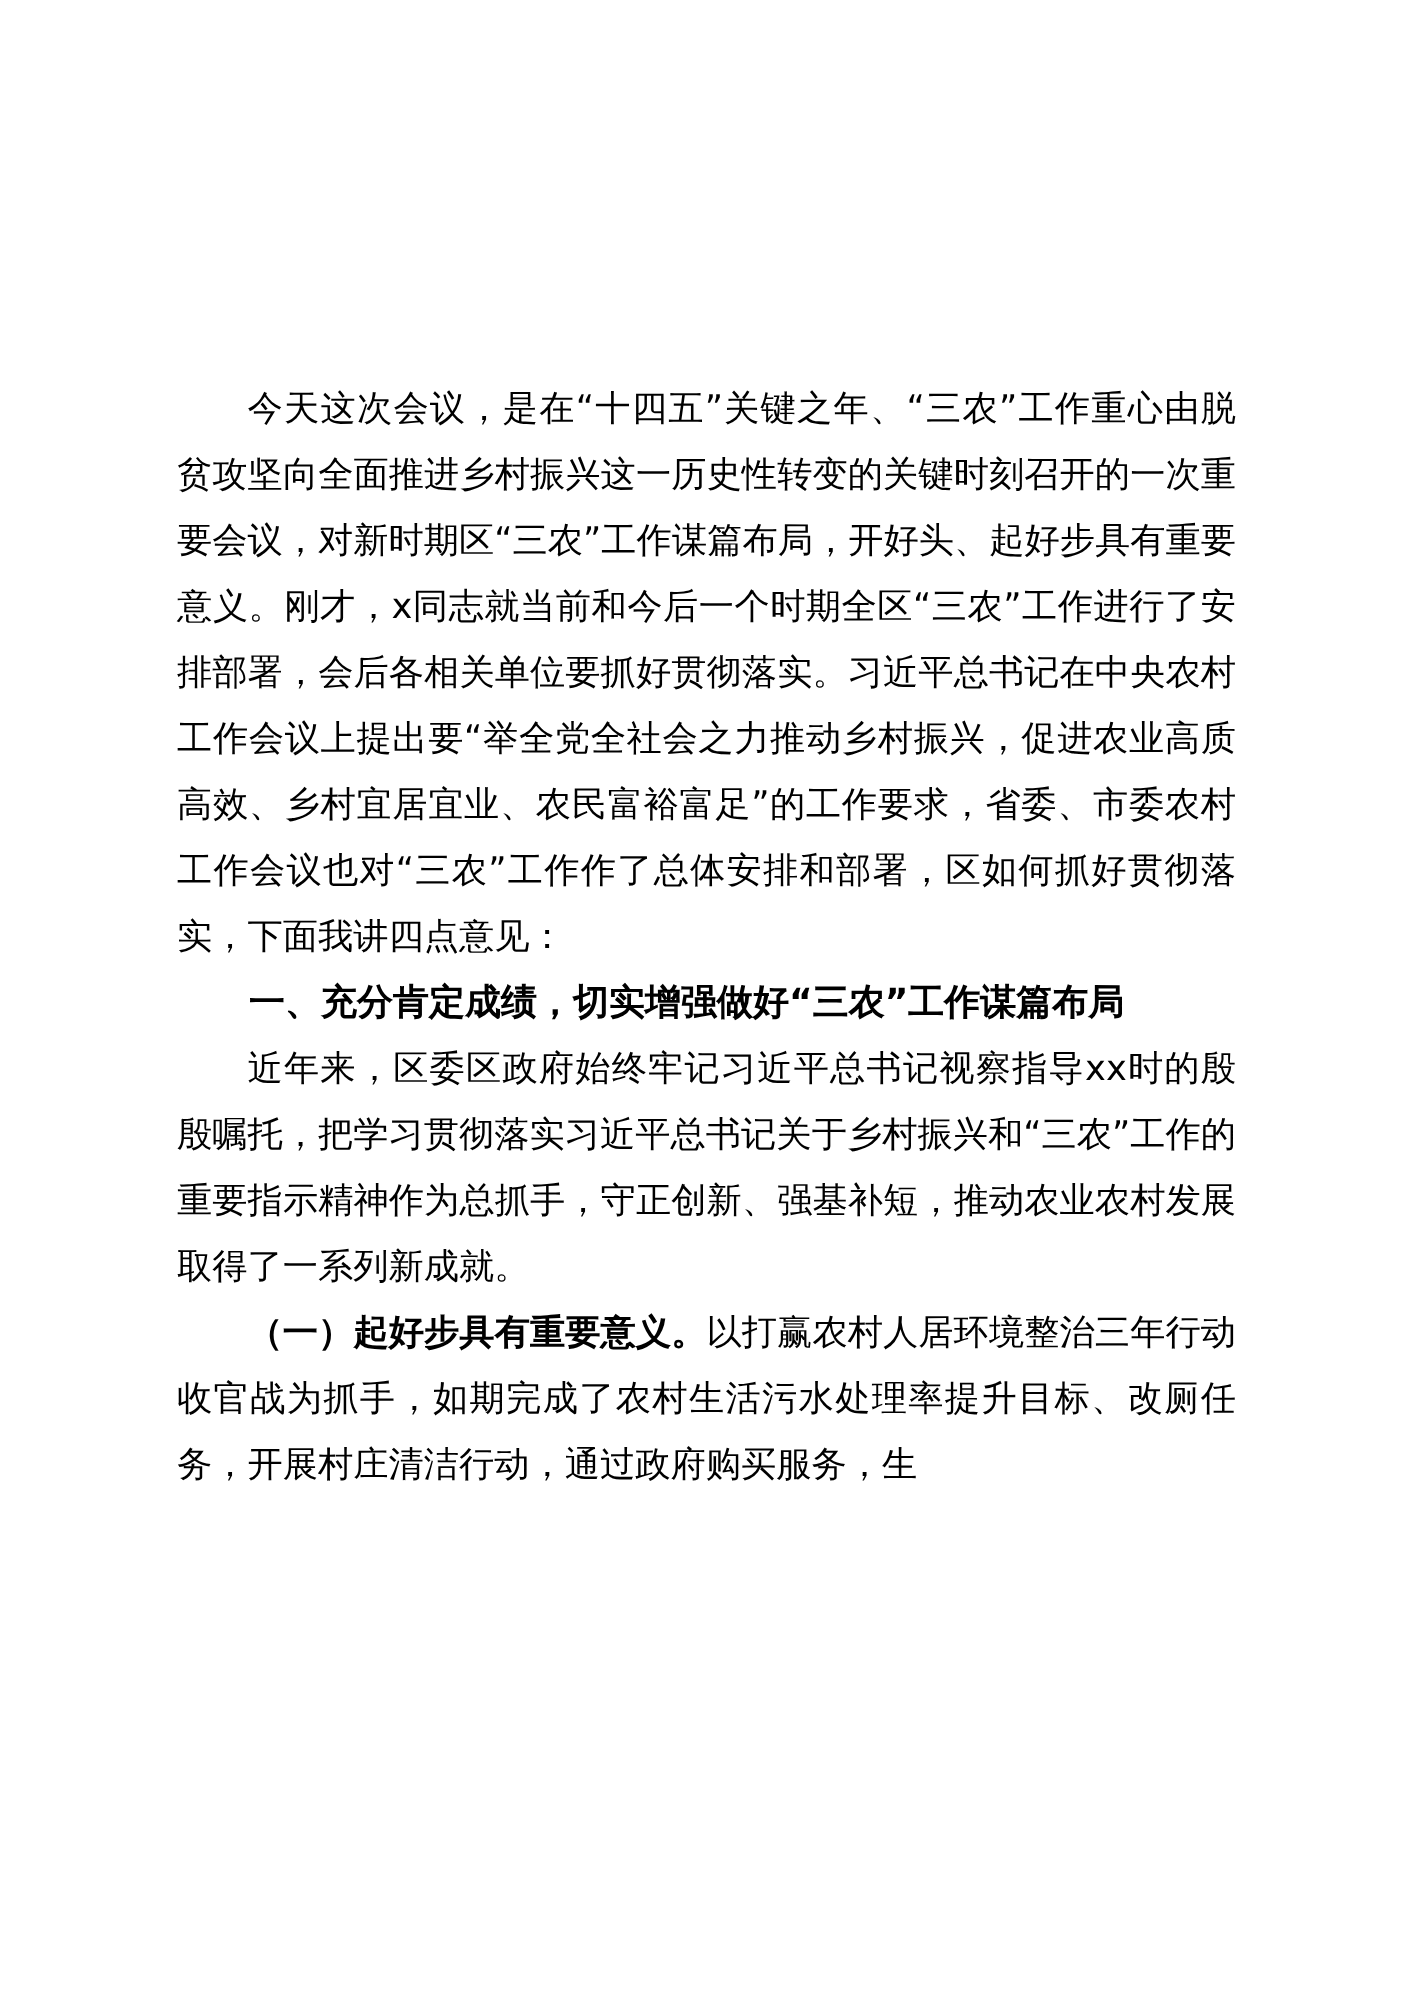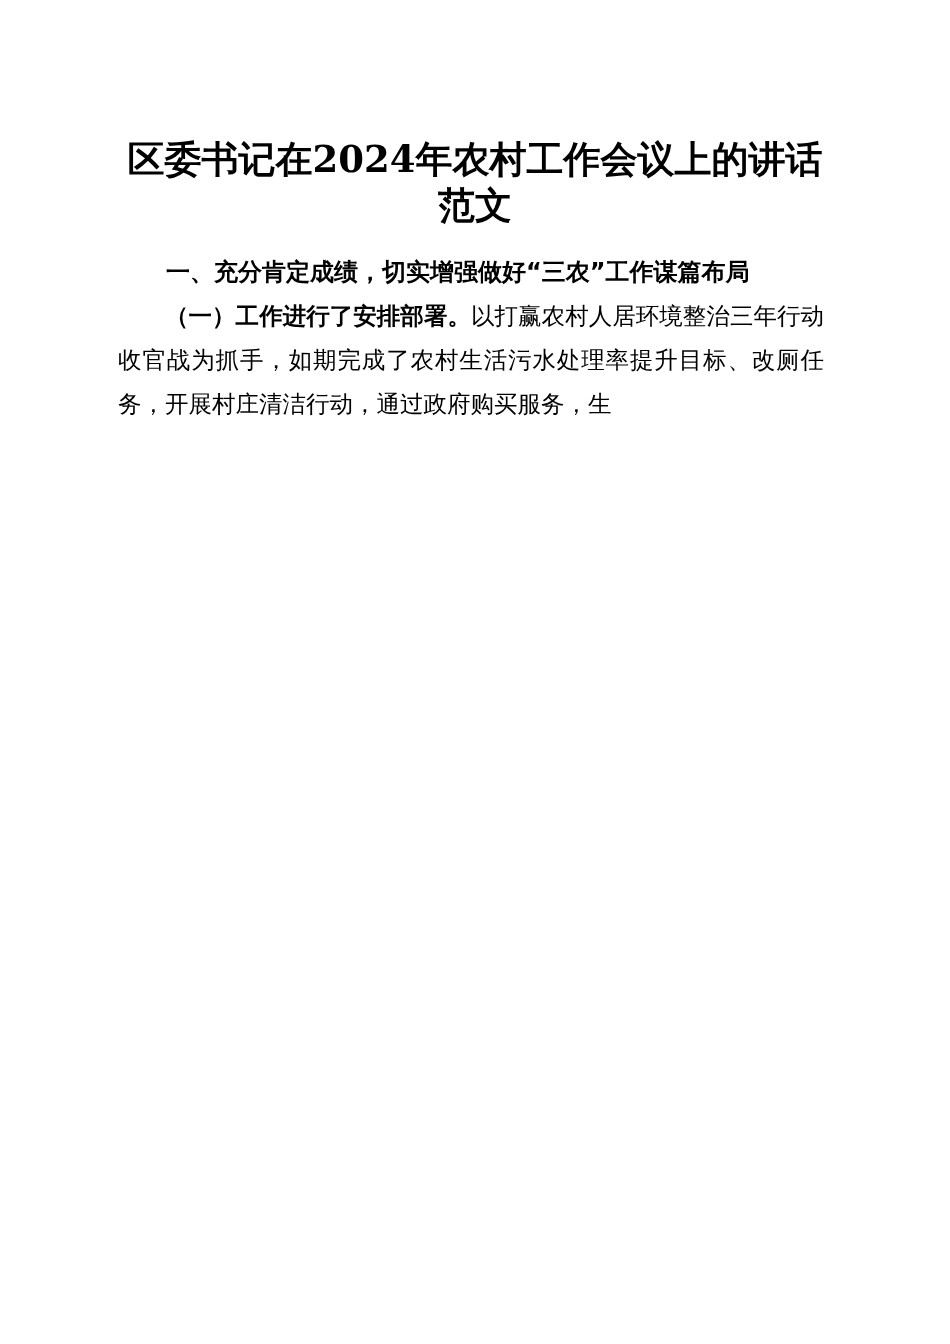--- a/index.html
+++ b/index.html
@@ -62,23 +62,24 @@
     }
     .sub-heading-lead {
       font-family: "DejaVu Serif", "Liberation Serif", serif;
       font-weight: bold;
     }
   </style>
 </head>
 <body>
 
 <div class="page">
-  <h1 class="title">区委书记在2024年农村工作会议上的讲话范文</h1>
 
   <div class="body">
 
+    <p class="indent">今天这次会议，是在“十四五”关键之年、“三农”工作重心由脱贫攻坚向全面推进乡村振兴这一历史性转变的关键时刻召开的一次重要会议，对新时期区“三农”工作谋篇布局，开好头、起好步具有重要意义。刚才，x同志就当前和今后一个时期全区“三农”工作进行了安排部署，会后各相关单位要抓好贯彻落实。习近平总书记在中央农村工作会议上提出要“举全党全社会之力推动乡村振兴，促进农业高质高效、乡村宜居宜业、农民富裕富足”的工作要求，省委、市委农村工作会议也对“三农”工作作了总体安排和部署，区如何抓好贯彻落实，下面我讲四点意见：</p>
 
     <p class="heading1">一、充分肯定成绩，切实增强做好“三农”工作谋篇布局</p>
 
+    <p class="indent">近年来，区委区政府始终牢记习近平总书记视察指导xx时的殷殷嘱托，把学习贯彻落实习近平总书记关于乡村振兴和“三农”工作的重要指示精神作为总抓手，守正创新、强基补短，推动农业农村发展取得了一系列新成就。</p>
 
-    <p class="indent"><span class="sub-heading-lead">（一）工作进行了安排部署。</span><span>以打赢农村人居环境整治三年行动收官战为抓手，如期完成了农村生活污水处理率提升目标、改厕任务，开展村庄清洁行动，通过政府购买服务，生</span></p>
+    <p class="indent"><span class="sub-heading-lead">（一）起好步具有重要意义。</span><span>以打赢农村人居环境整治三年行动收官战为抓手，如期完成了农村生活污水处理率提升目标、改厕任务，开展村庄清洁行动，通过政府购买服务，生</span></p>
   </div>
 </div>
 
 </body></html>

